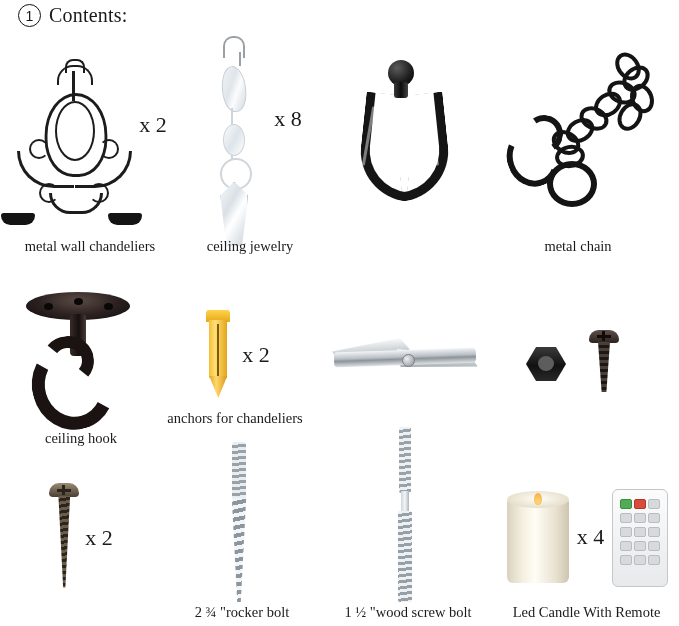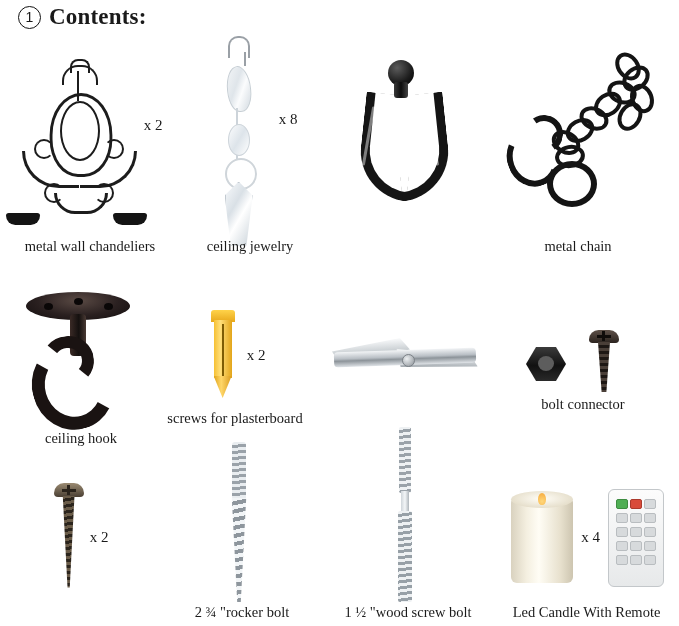--- a/index.html
+++ b/index.html
@@ -35,43 +35,42 @@
     justify-content: center;
     width: 21px;
     height: 21px;
     border: 1.6px solid #111;
     border-radius: 50%;
     font-size: 14px;
     line-height: 1;
     font-family: "Liberation Sans", sans-serif;
   }
   .header-title {
-    font-size: 23px;
+    font-size: 20px;
     letter-spacing: 0.2px;
-    font-weight: bold;
   }
   .cell {
     position: absolute;
     text-align: center;
   }
   .art {
     position: relative;
     height: 170px;
     display: flex;
     align-items: center;
     justify-content: center;
   }
   .caption {
     font-size: 14.5px;
     text-align: center;
     white-space: nowrap;
     font-family: "Liberation Serif", serif;
   }
   .qty {
-    font-size: 15px;
+    font-size: 22px;
     font-family: "Liberation Serif", serif;
     white-space: nowrap;
   }
   .art-row {
     display: flex;
     align-items: center;
     justify-content: center;
     gap: 6px;
   }
 
@@ -512,21 +511,21 @@
       <div class="anchor">
         <div class="head"></div>
         <div class="bodyA"></div>
         <div class="slit"></div>
         <div class="tipA"></div>
       </div>
       <span class="qty">x 2</span>
     </div>
   </div>
   <div class="cell" style="left:140px; top:410px; width:190px;">
-    <div class="caption">screws for plasterboard</div>
+    <div class="caption">anchors for chandeliers</div>
   </div>
 
   <div class="cell" style="left:330px; top:318px; width:152px;">
     <div class="art art-row" style="height:80px;">
       <div class="wing">
         <div class="wingL"></div>
         <div class="wingR"></div>
         <div class="bar"></div>
         <div class="pivot"></div>
       </div>
@@ -541,23 +540,20 @@
         <div class="hole2"></div>
       </div>
       <div class="boltC">
         <div class="headB"></div>
         <div class="cross1"></div>
         <div class="cross2"></div>
         <div class="shaftB"></div>
       </div>
       <span class="qty"></span>
     </div>
-  </div>
-  <div class="cell" style="left:488px; top:396px; width:190px;">
-    <div class="caption">bolt connector</div>
   </div>
 
   <div class="cell" style="left:0px; top:480px; width:162px;">
     <div class="art art-row" style="height:115px;">
       <div class="screw">
         <div class="sHead"></div>
         <div class="sCross1"></div>
         <div class="sCross2"></div>
         <div class="sShaft"></div>
       </div>

